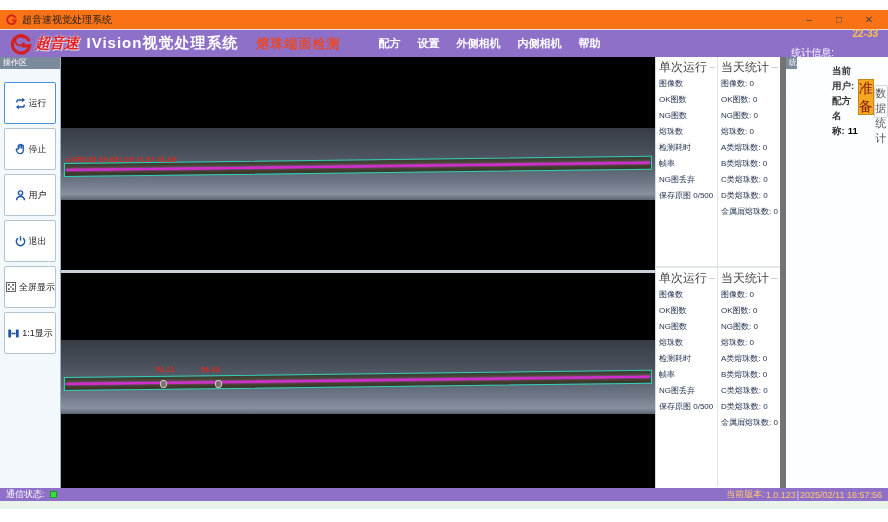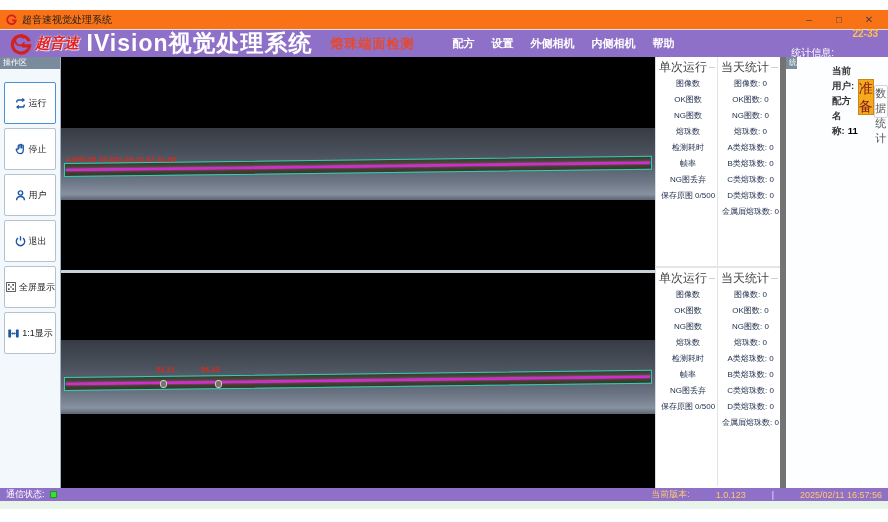--- a/index.html
+++ b/index.html
@@ -5,21 +5,21 @@
   * { margin:0; padding:0; box-sizing:border-box; }
   html,body { width:888px; height:522px; background:#ffffff; font-family:"Liberation Sans", sans-serif; overflow:hidden; }
   
   .titlebar { position:absolute; top:10px; left:0; width:888px; height:20px; background:#f97316; display:flex; align-items:center; padding:0 6px; border-bottom:1px solid #e3e2e8; }
   .titlebar .tb-title { font-size:10px; color:#222; margin-left:5px; }
   .tb-controls { margin-left:auto; display:flex; align-items:center; gap:4px; }
   .tb-btn { width:26px; height:16px; display:flex; align-items:center; justify-content:center; font-size:10px; color:#444; cursor:default; }
   
   .appheader { position:absolute; top:30px; left:0; width:888px; height:27px; background:#8f70c8; display:flex; align-items:center; padding:0 10px; }
   .brand-text { font-size:15px; font-weight:bold; font-style:italic; color:#e32222; text-shadow:0 0 2px #fff, 1px 1px 0 #ffffffaa; margin-left:3px; letter-spacing:-0.5px; }
-  .app-title { font-size:23px; font-weight:bold; color:#ffffff; letter-spacing:1px; margin-left:8px; }
+  .app-title { font-size:15px; font-weight:bold; color:#ffffff; letter-spacing:1px; margin-left:8px; }
   .app-subtitle { font-size:13px; font-weight:bold; color:#e8482a; margin-left:18px; letter-spacing:1px; }
   .menus { display:flex; gap:17px; margin-left:38px; }
   .menu-item { font-size:11px; color:#ffffff; font-weight:600; cursor:default; }
   .hdr-info { margin-left:auto; display:flex; flex-direction:column; gap:7px; align-items:flex-end; }
   .hdr-info .row { font-size:10px; color:#ffffff; display:flex; gap:4px; }
   .hdr-info .val { color:#ffc04a; font-weight:bold;margin-top:41px; }
   
   .main { position:absolute; top:57px; left:0; width:888px; height:431px; display:flex; }
   
   .sidebar { width:61px; background:#f3f8fc; border-right:1px solid #9fb0c0; display:flex; flex-direction:column; }
@@ -51,33 +51,33 @@
   
   .stats { width:125px; background:#fff; display:flex; flex-direction:column; border-left:1px solid #d9dde2; }
   .stats-pair { display:flex; }
   .stats-pair.upper { height:211px; border-bottom:2px solid #e4e7ea; }
   .stats-pair.lower { height:218px; }
   .group { width:62px; background:#fff; padding:2px 0 0 3px; }
   .group.first { border-right:1px solid #e0e4e8; }
   .group-head { display:flex; align-items:center; gap:2px; padding-right:2px; }
   .group-title { font-size:12px; color:#444; white-space:nowrap; }
   .group-head::after { content:""; flex:1; border-top:1px solid #c9d2da; }
-  .stat-row { font-size:8px; color:#1c2b4a; line-height:16px; white-space:nowrap;text-align:center; }
+  .stat-row { font-size:8px; color:#1c2b4a; line-height:16px; white-space:nowrap; }
   
   .infopanel { width:108px; background:#fdfeff; border-left:6px solid #737373; display:flex; }
   .info-body { padding:6px 0 0 8px;margin-left:27px; }
   .info-line { font-size:9.5px; color:#333; font-weight:bold; line-height:15px; }
   .info-line .val { color:#000; margin-left:3px; }
   .btn-prepare { margin:22px auto 16px auto; display:block; width:70px; height:36px; background:#f7a81b; border:1px solid #c8871a; font-size:14px; color:#7f1d1d; font-family:"Liberation Sans",sans-serif; cursor:default; }
   .btn-datastats { margin:28px auto 0 auto; display:block; width:66px; height:33px; background:#fff; border:1px solid #cfd4d9; border-radius:2px; font-size:11px; color:#555; font-family:"Liberation Sans",sans-serif; cursor:default; }
   
   .statusbar { position:absolute; top:488px; left:0; width:888px; height:13px; background:#8f70c8; display:flex; align-items:center; padding:0 6px; font-size:9px; }
   .statusbar .lbl { color:#fff; }
   .green-dot { width:7px; height:7px; background:#3ddc3d; border:1px solid #1a9a1a; margin-left:5px; }
-  .sb-right { margin-left:auto; display:flex; gap:26px; align-items:center; color:#ffc96b; }
+  .sb-right { margin-left:auto; display:flex; gap:1px; align-items:center; color:#ffc96b; }
   .sb-right .pipe { color:#e8defa; }
   .understrip { position:absolute; top:501px; left:0; width:888px; height:8px; background:#e8f3e9; }
 </style>
 </head>
 <body>
 
 <div class="titlebar">
   <svg width="11" height="11" viewBox="0 0 24 24">
       <path d="M21 9 A9.5 9.5 0 1 0 21.5 14 L13 14" fill="none" stroke="#d42020" stroke-width="4"></path>
     </svg>

